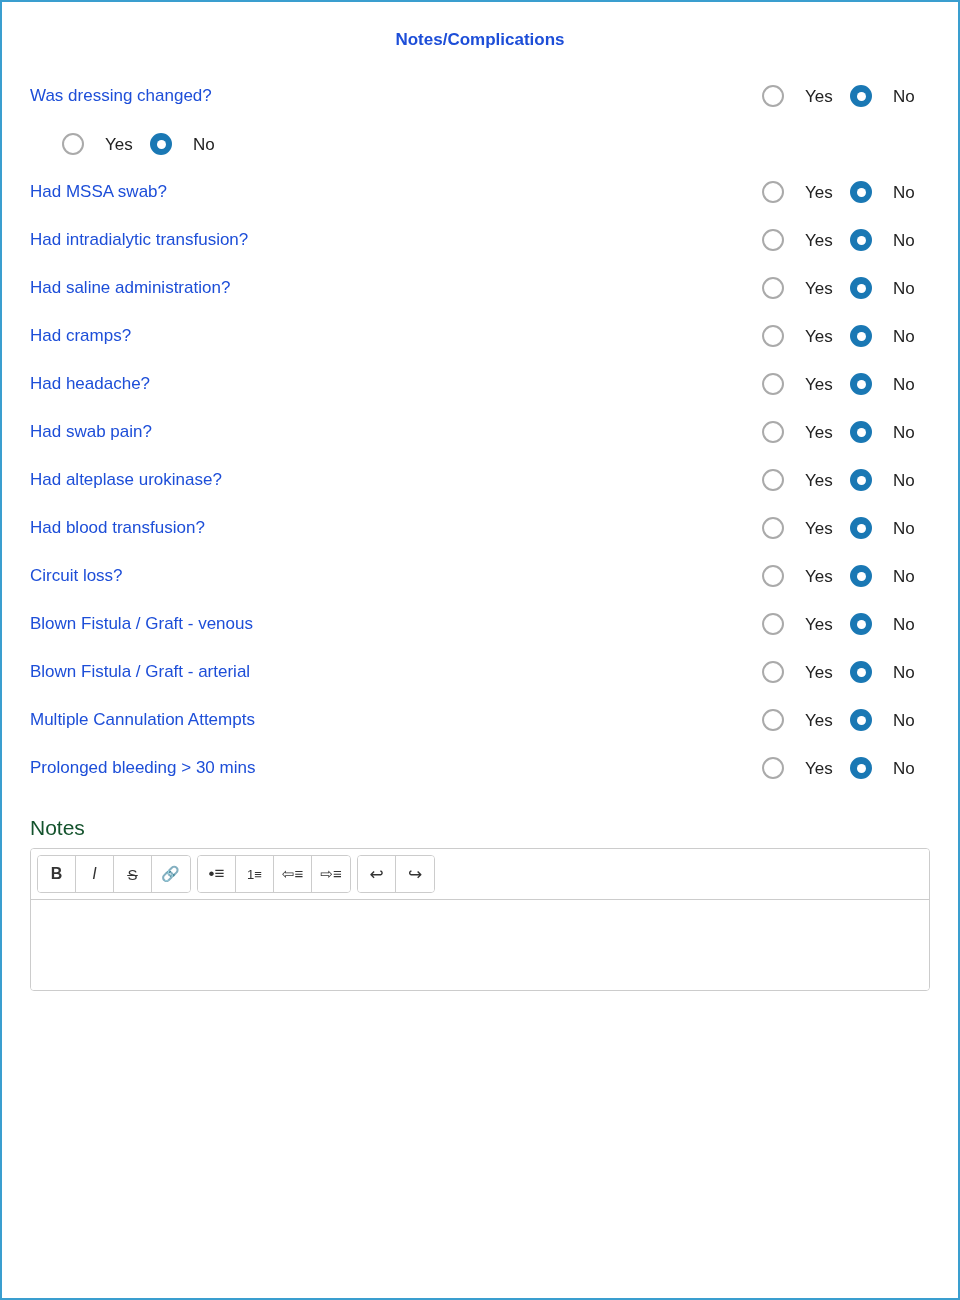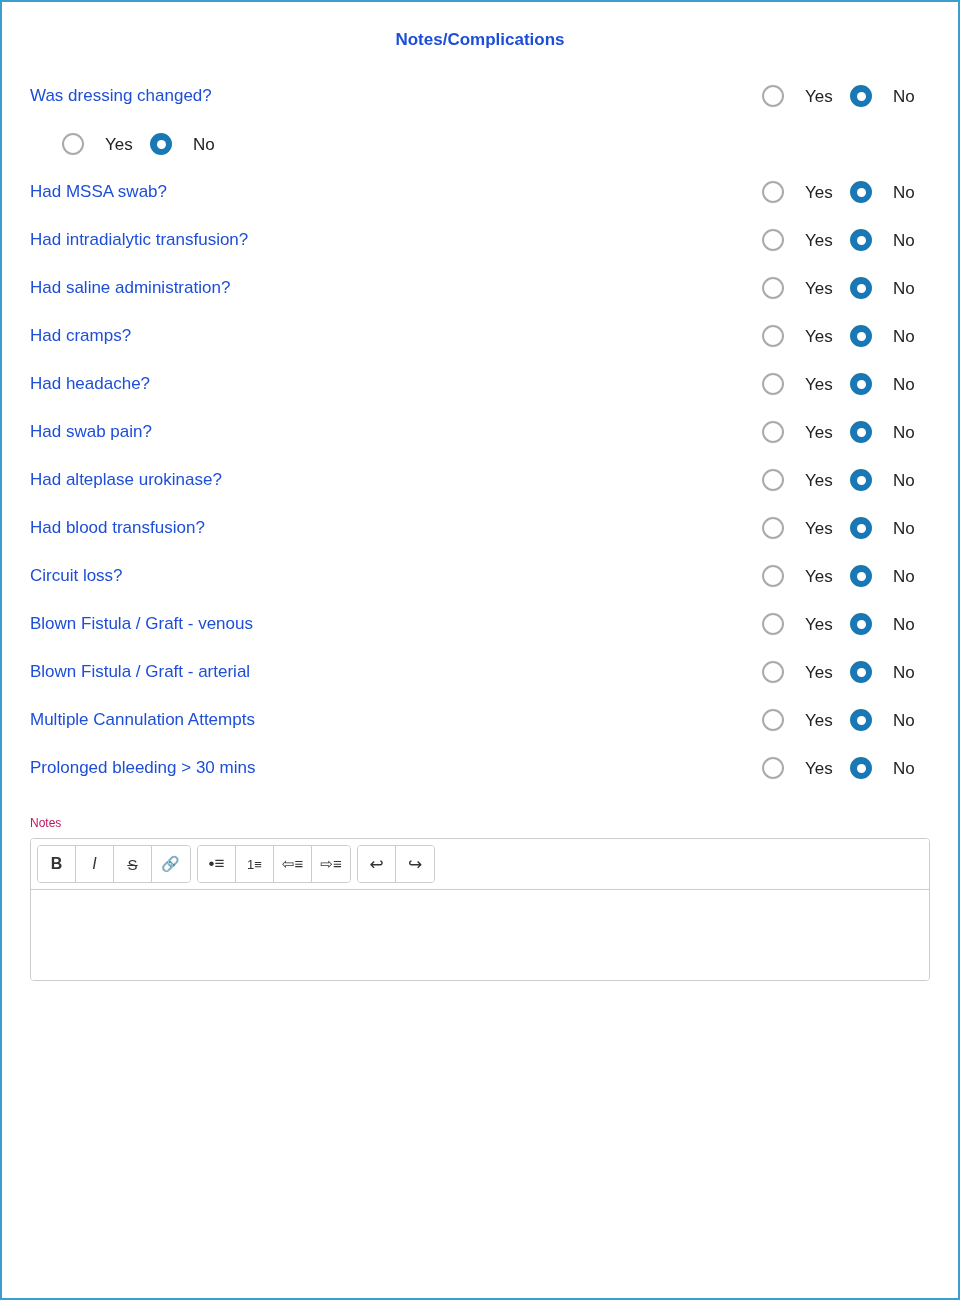--- a/index.html
+++ b/index.html
@@ -85,22 +85,22 @@
       border-radius: 50%;
       background: #fff;
     }
 
     
     .notes-section {
       margin-top: 24px;
     }
 
     .notes-label {
-      font-size: 12px;
-      color: #be185d;
+      font-size: 21px;
+      color: #14532d;
       margin-bottom: 8px;
     }
 
     .toolbar-group {
       display: flex;
       align-items: center;
       border: 1.5px solid #ccc;
       border-radius: 4px;
       overflow: hidden;
     }

